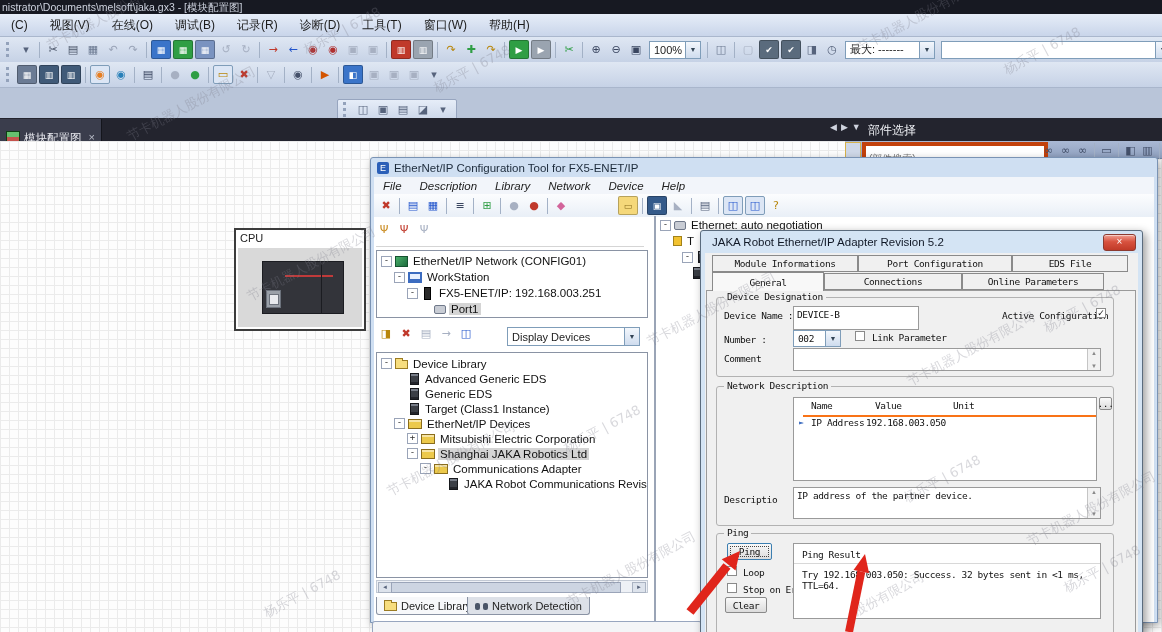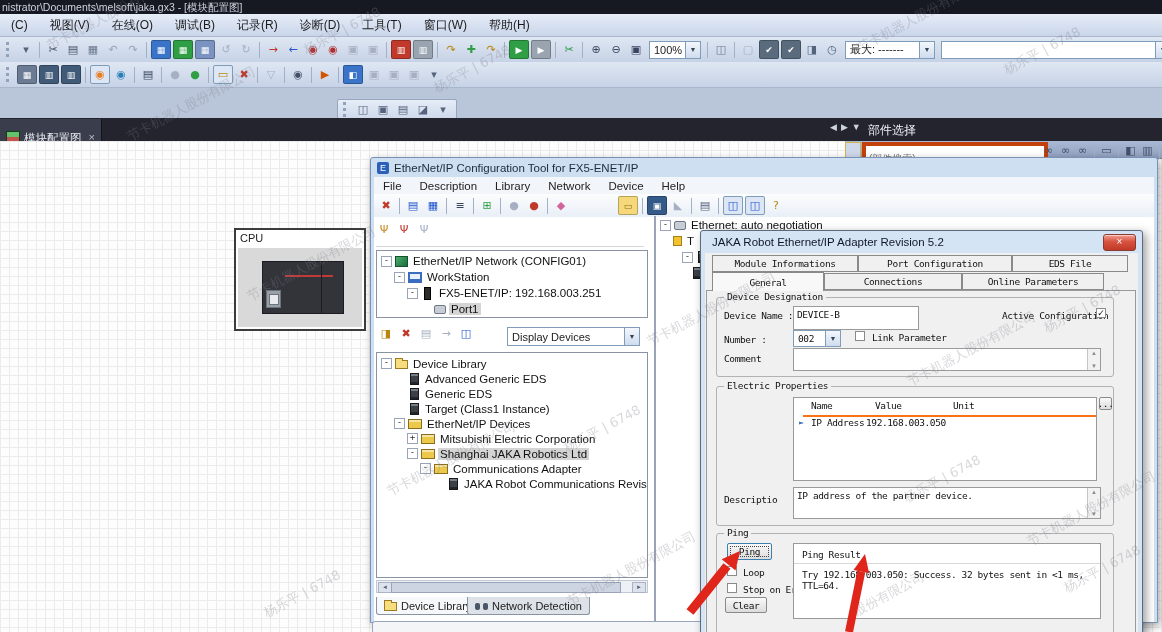--- a/index.html
+++ b/index.html
@@ -59,21 +59,21 @@
   .parts-minibox{position:absolute;left:845px;top:142px;width:14px;height:14px;border:1px solid #d7b24a;background:#cfd8e8;}
   
   .enet{position:absolute;left:370px;top:157px;width:786px;height:464px;background:#cfdff2;
         border:1px solid #7a93b4;border-radius:3px 3px 0 0;box-shadow:2px 3px 8px rgba(0,0,0,.35);}
   .enet-title{position:absolute;left:0;top:0;right:0;height:19px;display:flex;align-items:center;
               font-size:11.5px;color:#1c2a3a;padding-left:6px;}
   .enet-appicon{width:12px;height:12px;background:#2b5fb8;color:#fff;font-size:9px;display:inline-flex;
                 align-items:center;justify-content:center;margin-right:5px;border-radius:2px;}
   .enet-menubar{position:absolute;left:3px;top:19px;right:3px;height:17px;background:#f2f5fa;
                 border-bottom:1px solid #d9dee6;display:flex;align-items:center;font-size:11.5px;color:#222;}
-  .enet-menubar .mitem{padding:0 9px;}
+  .enet-menubar .mitem{padding:0 9px;font-style:italic;}
   .enet-toolbar{position:absolute;left:3px;top:36px;right:3px;height:23px;
                 background:linear-gradient(#fcfdfe,#e9eff7);border-bottom:1px solid #cfd6e0;
                 display:flex;align-items:center;padding-left:2px;}
   .enet-body{position:absolute;left:3px;top:59px;right:3px;bottom:0;background:#fff;}
   .pane-split{position:absolute;left:654px;top:216px;width:2px;height:405px;background:#9aa4b6;}
   .mini-toolbar{position:absolute;left:374px;top:221px;display:flex;align-items:center;}
   .mini-sep{position:absolute;left:376px;top:246px;width:268px;height:1px;background:#d5d5d5;}
   .netbox{position:absolute;left:376px;top:250px;width:272px;height:68px;border:1px solid #8a93a4;background:#fff;
           padding-top:2px;box-sizing:border-box;}
   .libbar{position:absolute;left:376px;top:325px;display:flex;align-items:center;}
@@ -534,21 +534,21 @@
   <span class="mono" style="position:absolute;left:872px;top:332px">Link Parameter</span>
   <span class="mono" style="position:absolute;left:724px;top:353px">Comment</span>
   <div class="fld" style="left:793px;top:348px;width:308px;height:23px">
     <span class="spin">
         <span>▲</span>
         <span>▼</span>
       </span>
   </div>
 
   <div class="gbox" style="left:716px;top:386px;width:396px;height:138px">
-    <span class="glegend mono">Electric Properties</span>
+    <span class="glegend mono">Network Description</span>
   </div>
   <div class="nptable mono">
     <div class="nphead">
       <span style="left:8px">Name</span>
       <span style="left:72px">Value</span>
       <span style="left:150px">Unit</span>
     </div>
     <div>
         <div class="nprow">
           <span class="nparrow">►</span>

